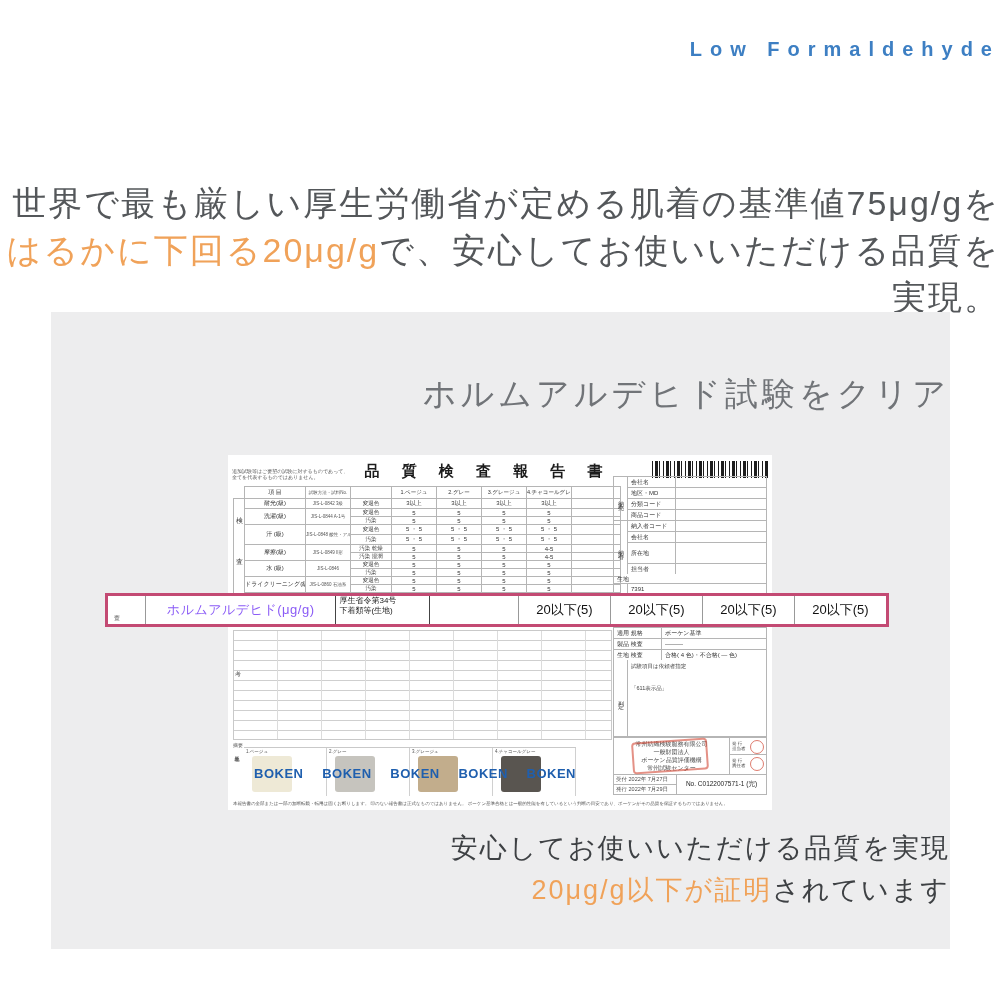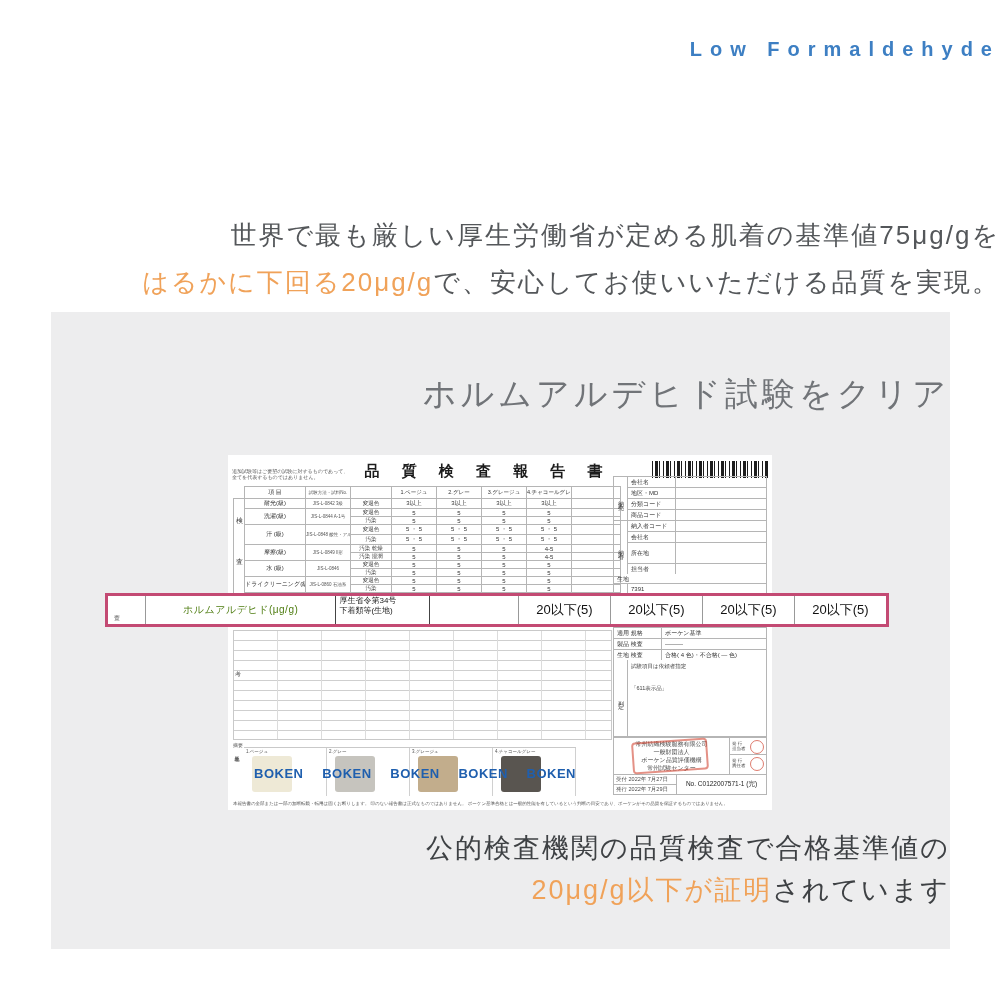--- a/index.html
+++ b/index.html
@@ -4,21 +4,21 @@
 <style>
   html,body{margin:0;padding:0;background:#fff;}
   body{width:1000px;height:1000px;font-family:"Liberation Sans","DejaVu Sans",sans-serif;}
   .stage{position:relative;width:1000px;height:1000px;background:#fff;overflow:hidden;}
   .abs{position:absolute;}
   .ctr{left:0;width:100%;text-align:right;}
 
   
   .eyebrow{top:38px;font-size:20px;font-weight:bold;letter-spacing:8px;color:#3d7fc3;}
   .main-title{top:92px;font-size:44px;font-weight:normal;letter-spacing:6px;color:#66696c;}
-  .intro-para{top:180px;font-size:26px;letter-spacing:2px;color:#54575a;line-height:47px;margin-top:32px;}
+  .intro-para{top:180px;font-size:34px;letter-spacing:2px;color:#54575a;line-height:47px;}
   .orange{color:#f0a259;}
 
   
   .panel{left:51px;top:312px;width:899px;height:637px;background:#ededee;}
   .panel-heading{top:60px;font-size:33px;letter-spacing:4px;color:#717478;}
   .caption{top:515px;font-size:27px;letter-spacing:2px;color:#3e4144;line-height:42px;}
 
   
   .doc{left:177px;top:143px;width:544px;height:355px;background:#fff;color:#333;}
   .doc-title{left:110px;top:7px;width:300px;text-align:center;font-size:15px;font-weight:bold;letter-spacing:9px;color:#1c1c1c;white-space:nowrap;}
@@ -36,21 +36,21 @@
   #main-table .item{width:60px;font-size:6px;}
   #main-table .method{width:44px;font-size:4.5px;color:#555;}
   #main-table .sub{width:40px;font-size:5.5px;}
   #main-table .val{width:44px;}
   #main-table .tail{width:48px;}
 
   
   .hl-row{left:54px;top:281px;width:784px;height:34px;background:#fff;border:3px solid #c34a73;box-sizing:border-box;display:flex;align-items:stretch;z-index:5;}
   .hl-band{width:38px;border-right:1px solid #999;display:flex;align-items:center;justify-content:flex-start;padding-left:4px;box-sizing:border-box;}
   .hl-band span{writing-mode:vertical-rl;text-orientation:upright;font-size:6px;color:#555;}
-  .hl-name{width:190px;display:flex;align-items:center;justify-content:center;font-size:10px;color:#4d7c0f;letter-spacing:0.5px;}
+  .hl-name{width:190px;display:flex;align-items:center;justify-content:center;font-size:13px;color:#8b5cf6;letter-spacing:0.5px;}
   .hl-method{width:95px;border-left:1px solid #444;border-right:1px solid #444;box-sizing:border-box;font-size:8px;line-height:10px;color:#222;padding:0 0 0 3px;}
   .hl-gap{width:88px;}
   .hl-val{width:92px;border-left:1px solid #999;box-sizing:border-box;display:flex;align-items:center;justify-content:center;font-size:13px;color:#111;}
 
   
   .empty-grid{left:5px;top:175px;width:379px;height:110px;box-sizing:border-box;border:1px solid #c9c9c9;
     background:
       repeating-linear-gradient(to right,transparent 0 43px,#dcdcdc 43px 44px),
       repeating-linear-gradient(to bottom,transparent 0 9px,#cfcfcf 9px 10px);}
   .empty-band{left:7px;top:215px;font-size:6px;color:#555;}
@@ -409,17 +409,17 @@
       <div class="hl-gap"></div>
       <div id="hl-values" style="display:flex;">
           <div class="hl-val">20以下(5)</div>
           <div class="hl-val">20以下(5)</div>
           <div class="hl-val">20以下(5)</div>
           <div class="hl-val">20以下(5)</div>
         </div>
     </div>
 
     <div class="abs ctr caption">
-      <span>公的検査機関の品質検査で合格基準値の</span><br>
+      <span>安心してお使いいただける品質を実現</span><br>
       <span class="orange">20μg/g以下が証明</span><span>されています</span>
     </div>
   </div>
 </div>
 
 </body></html>

